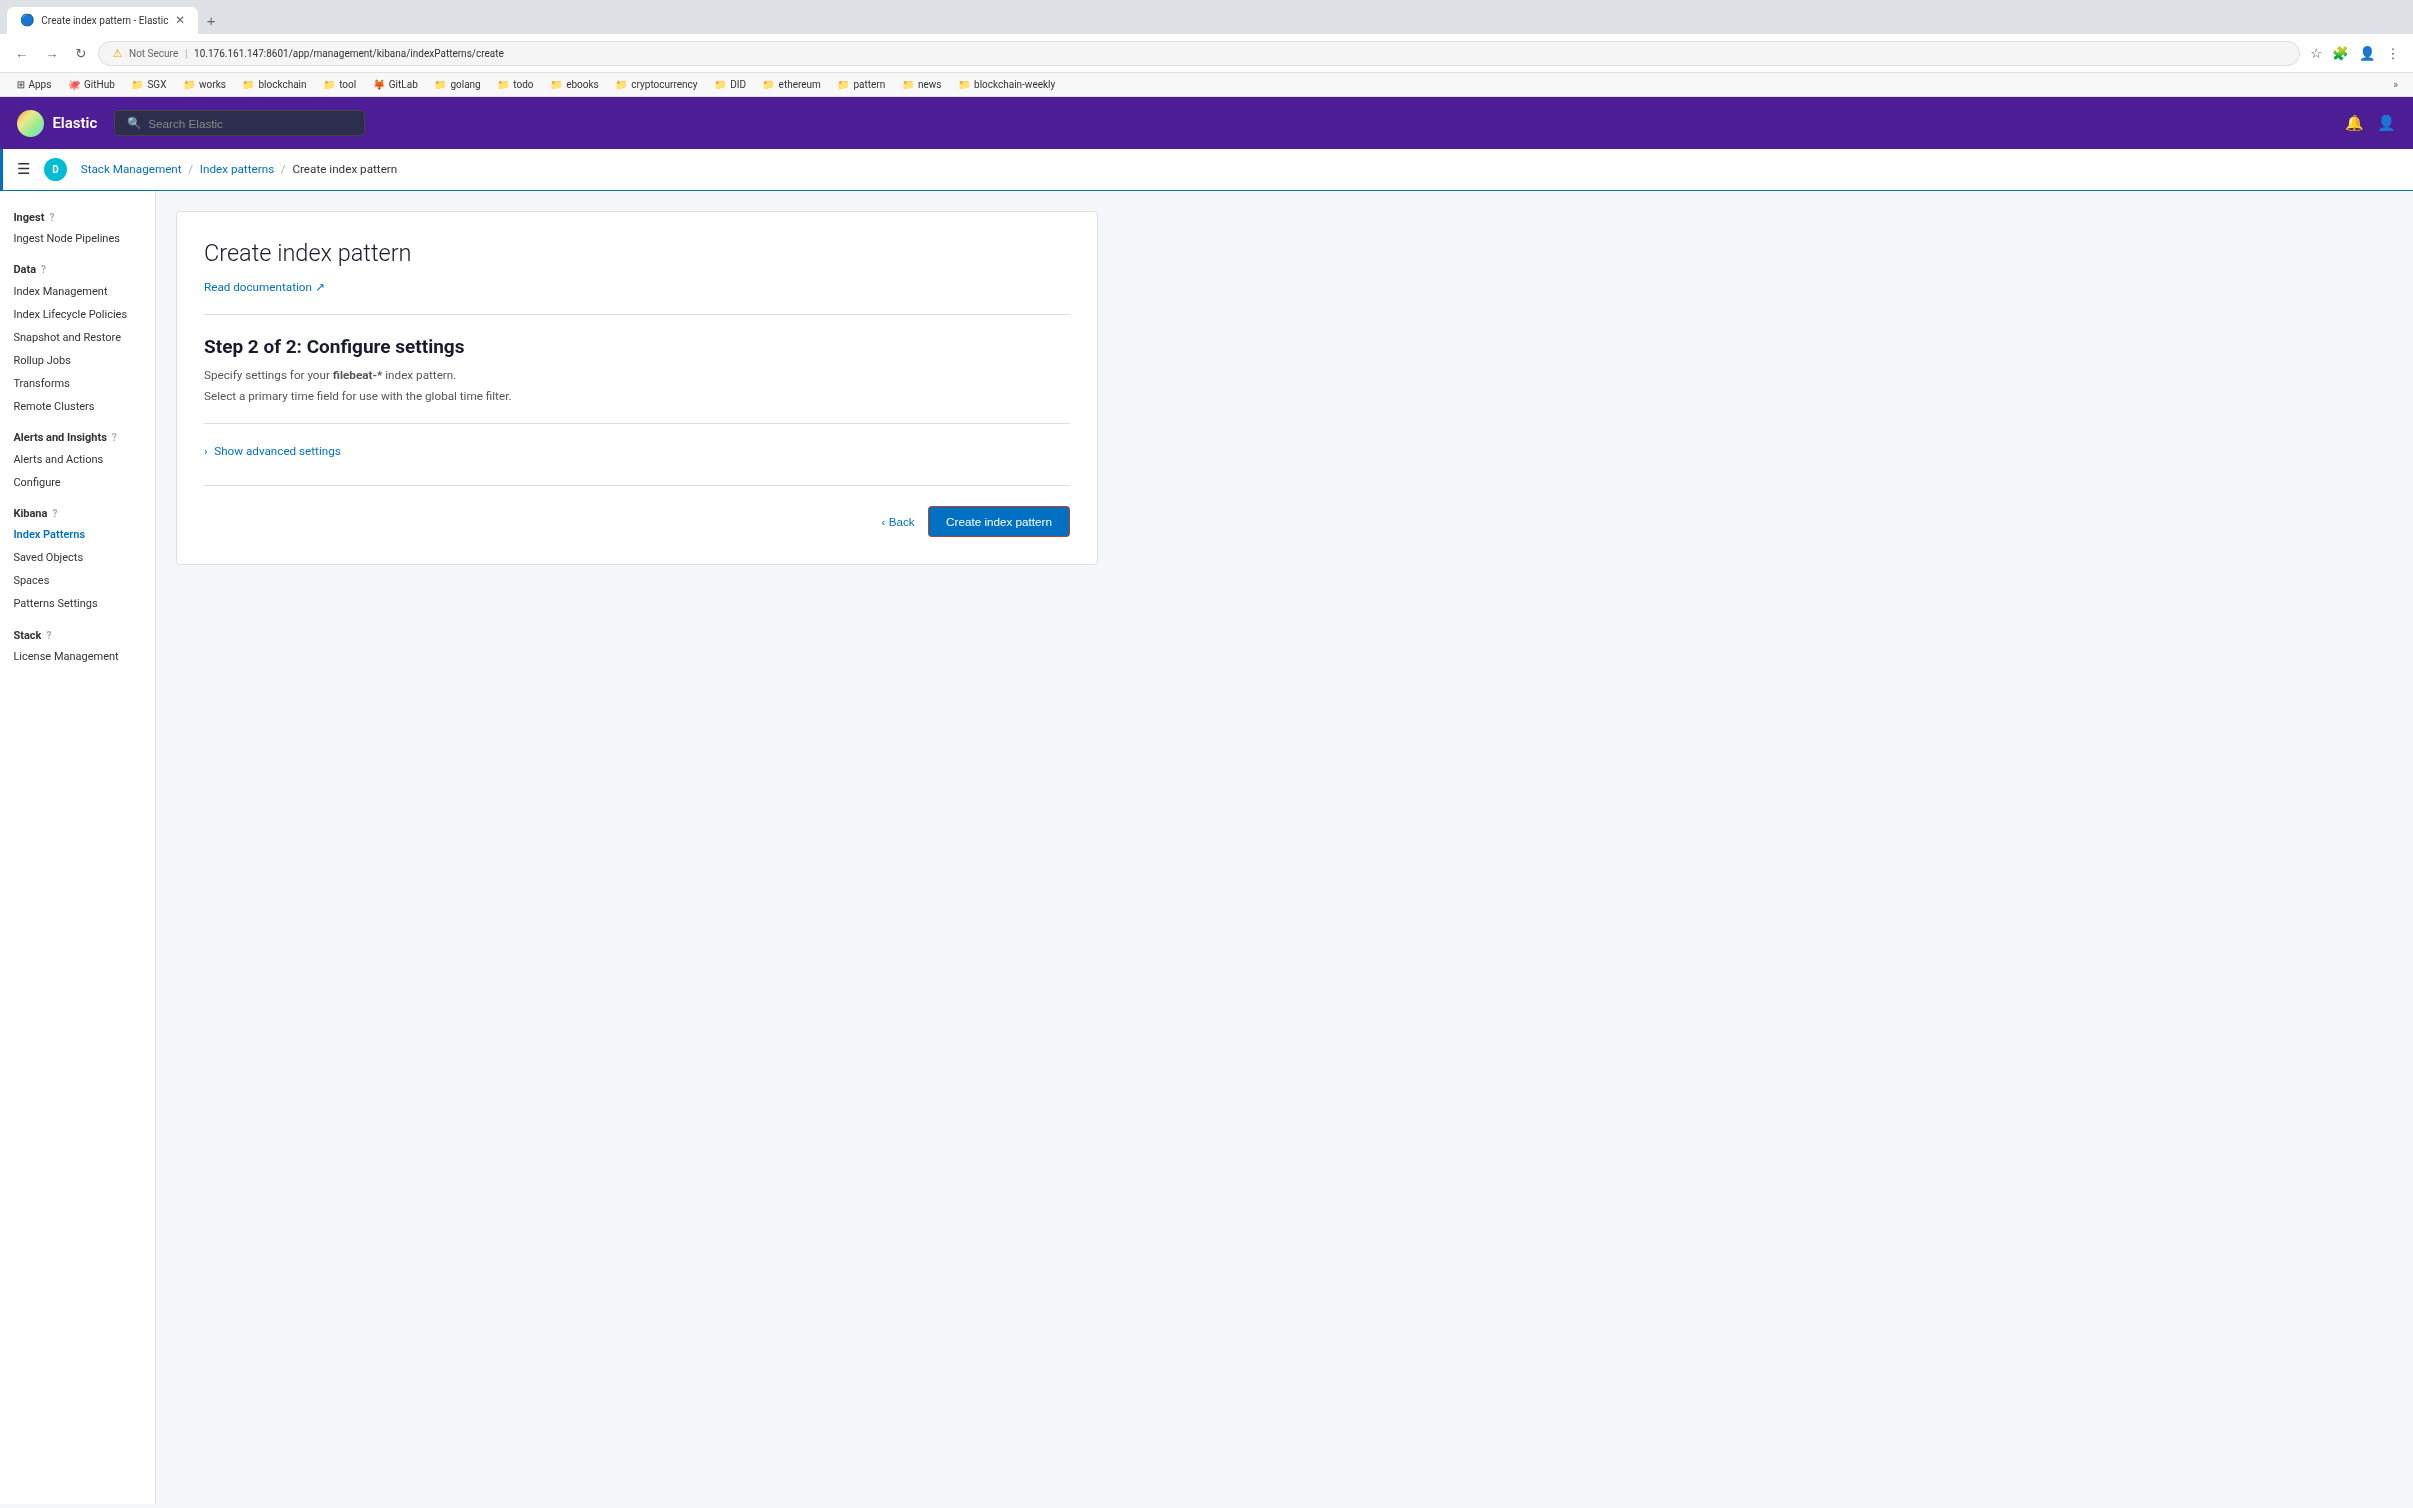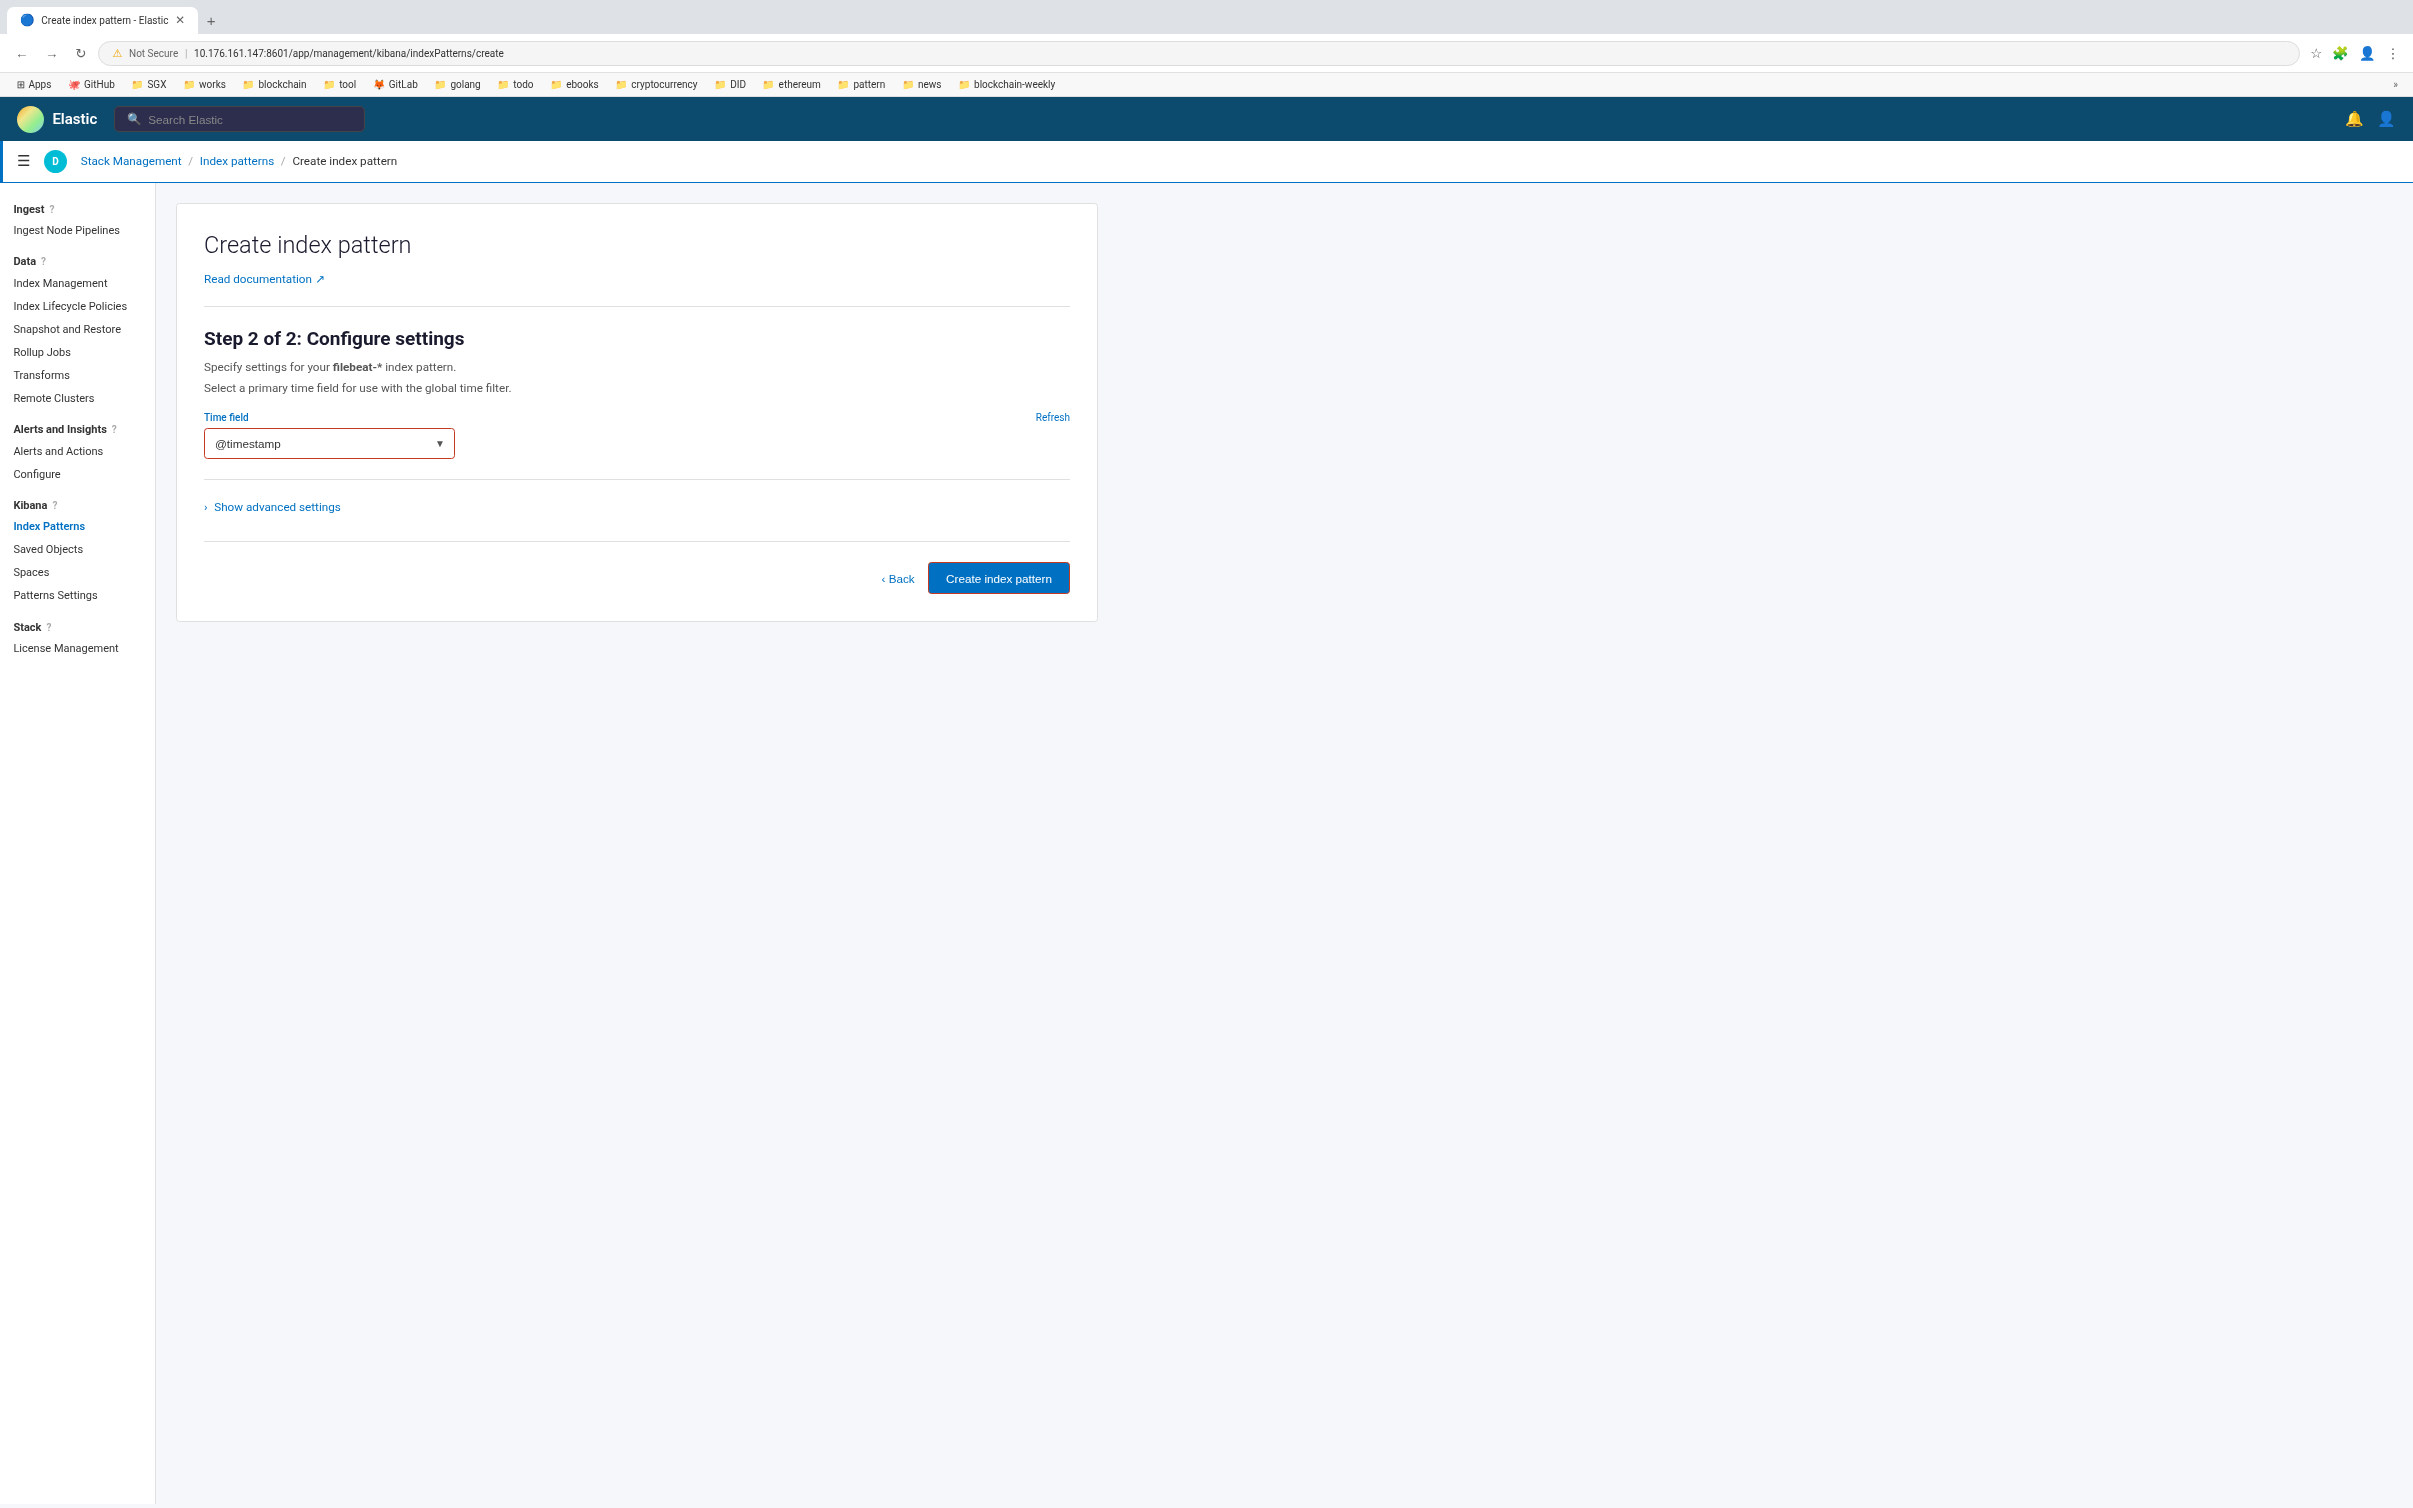--- a/index.html
+++ b/index.html
@@ -20,21 +20,21 @@
     .url-text { color: #333; font-size: 10px; }
     .nav-actions { display: flex; gap: 3.4px; align-items: center; }
     .nav-icon-btn { background: none; border: none; cursor: pointer; color: #555; font-size: 13.4px; padding: 3.4px; }
 
     .bookmarks-bar { background: #f8f8f8; border-bottom: 0.8px solid #e0e0e0; display: flex; align-items: center; padding: 3.4px 10px; gap: 3.4px; overflow: hidden; }
     .bookmark-item { display: flex; align-items: center; gap: 3.4px; padding: 2.5px 6.7px; border-radius: 3.4px; cursor: pointer; font-size: 10px; color: #333; white-space: nowrap; }
     .bookmark-more { margin-left: auto; font-size: 10px; color: #666; cursor: pointer; padding: 2.5px 5px; }
 
     
     .kibana-app { display: flex; flex-direction: column; height: calc(100vh - 101px); }
-    .kibana-header { background: #0c4a6e; display: flex; align-items: center; padding: 0 17px; height: 44px; gap: 17px; }
+    .kibana-header { background: #4c1d95; display: flex; align-items: center; padding: 0 17px; height: 52px; gap: 17px; }
     .kibana-logo { display: flex; align-items: center; gap: 8.4px; color: white; font-size: 15px; font-weight: 600; }
     .logo-circle { width: 27px; height: 27px; border-radius: 50%; background: linear-gradient(135deg, #f5a623, #f0e68c, #90ee90, #87ceeb); display: flex; align-items: center; justify-content: center; }
     .search-bar { background: #2d2d4e; border: 0.8px solid #444; border-radius: 5px; display: flex; align-items: center; padding: 5px 11.7px; gap: 6.7px; min-width: 251px; }
     .search-bar input { background: none; border: none; color: #aaa; font-size: 11.7px; outline: none; width: 168px; }
     .search-bar input::placeholder { color: #888; }
     .header-actions { margin-left: auto; display: flex; gap: 13.4px; }
     .header-icon { color: #aaa; cursor: pointer; font-size: 15px; }
 
     .breadcrumb-bar { background: #fff; border-bottom: 1.7px solid #0071c2; padding: 8.4px 17px; display: flex; align-items: center; gap: 6.7px; }
     .menu-toggle { background: none; border: none; cursor: pointer; font-size: 15px; color: #333; margin-right: 6.7px; }
@@ -285,35 +285,20 @@
         <h2 class="step-title">Step 2 of 2: Configure settings</h2>
 
         <p class="step-desc">
           <span>Specify settings for your</span>
           <strong>filebeat-*</strong>
           <span>index pattern.</span>
         </p>
         <p class="step-desc">Select a primary time field for use with the global time filter.</p>
 
         
-        <div class="time-field-section">
-          <div class="field-row">
-            <label class="field-label">Time field</label>
-            <a href="#" class="refresh-link">Refresh</a>
-          </div>
-          <div class="select-wrapper">
-            <select class="time-select">
-              <option value="@timestamp" selected="">@timestamp</option>
-              <option value="">No time field</option>
-              <option value="_updatedAt">_updatedAt</option>
-              <option value="createdAt">createdAt</option>
-            </select>
-            <span class="select-chevron">▼</span>
-          </div>
-        </div>
 
         <hr class="divider">
 
         
         <div class="advanced-section">
           <a href="#" class="advanced-toggle">
             <span>›</span>
             <span>Show advanced settings</span>
           </a>
         </div>

